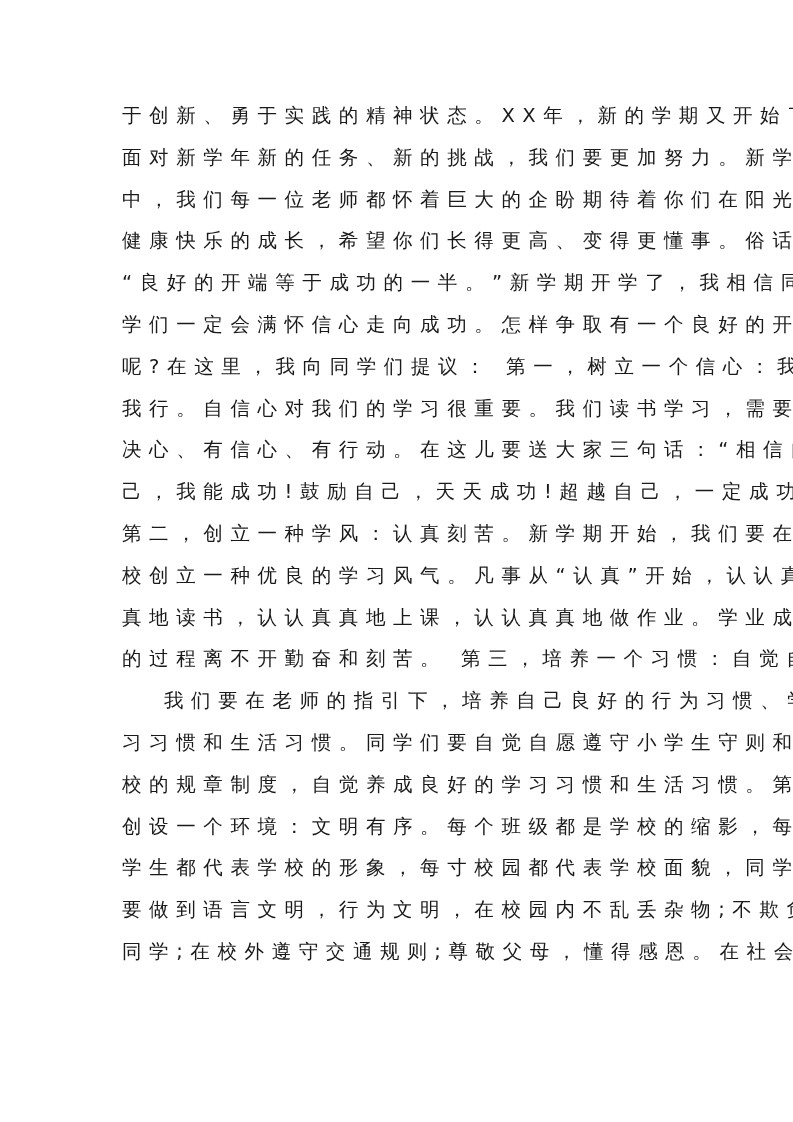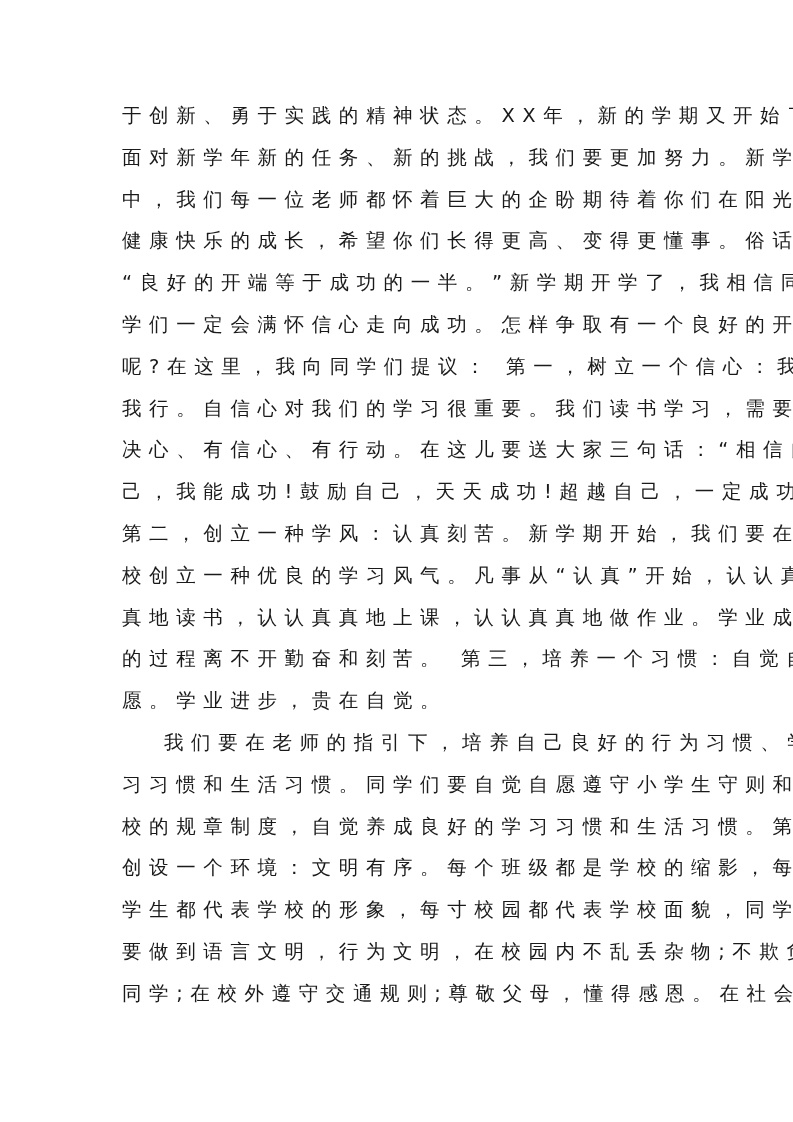--- a/index.html
+++ b/index.html
@@ -53,21 +53,20 @@
     <span class="line">“良好的开端等于成功的一半。”新学期开学了，我相信同</span>
     <span class="line">学们一定会满怀信心走向成功。怎样争取有一个良好的开端</span>
     <span class="line">呢?在这里，我向同学们提议： 第一，树立一个信心：我能</span>
     <span class="line">我行。自信心对我们的学习很重要。我们读书学习，需要有</span>
     <span class="line">决心、有信心、有行动。在这儿要送大家三句话：“相信自</span>
     <span class="line">己，我能成功!鼓励自己，天天成功!超越自己，一定成功!”</span>
     <span class="line">第二，创立一种学风：认真刻苦。新学期开始，我们要在全</span>
     <span class="line">校创立一种优良的学习风气。凡事从“认真”开始，认认真</span>
     <span class="line">真地读书，认认真真地上课，认认真真地做作业。学业成功</span>
     <span class="line">的过程离不开勤奋和刻苦。 第三，培养一个习惯：自觉自</span>
-    <span class="line">愿。学业进步，贵在自觉。</span>
     <span class="line indent">我们要在老师的指引下，培养自己良好的行为习惯、学</span>
     <span class="line">习习惯和生活习惯。同学们要自觉自愿遵守小学生守则和学</span>
     <span class="line">校的规章制度，自觉养成良好的学习习惯和生活习惯。第四，</span>
     <span class="line">创设一个环境：文明有序。每个班级都是学校的缩影，每个</span>
     <span class="line">学生都代表学校的形象，每寸校园都代表学校面貌，同学们</span>
     <span class="line">要做到语言文明，行为文明，在校园内不乱丢杂物;不欺负小</span>
     <span class="line">同学;在校外遵守交通规则;尊敬父母，懂得感恩。在社会，</span>
   </div>
 </div>
 

